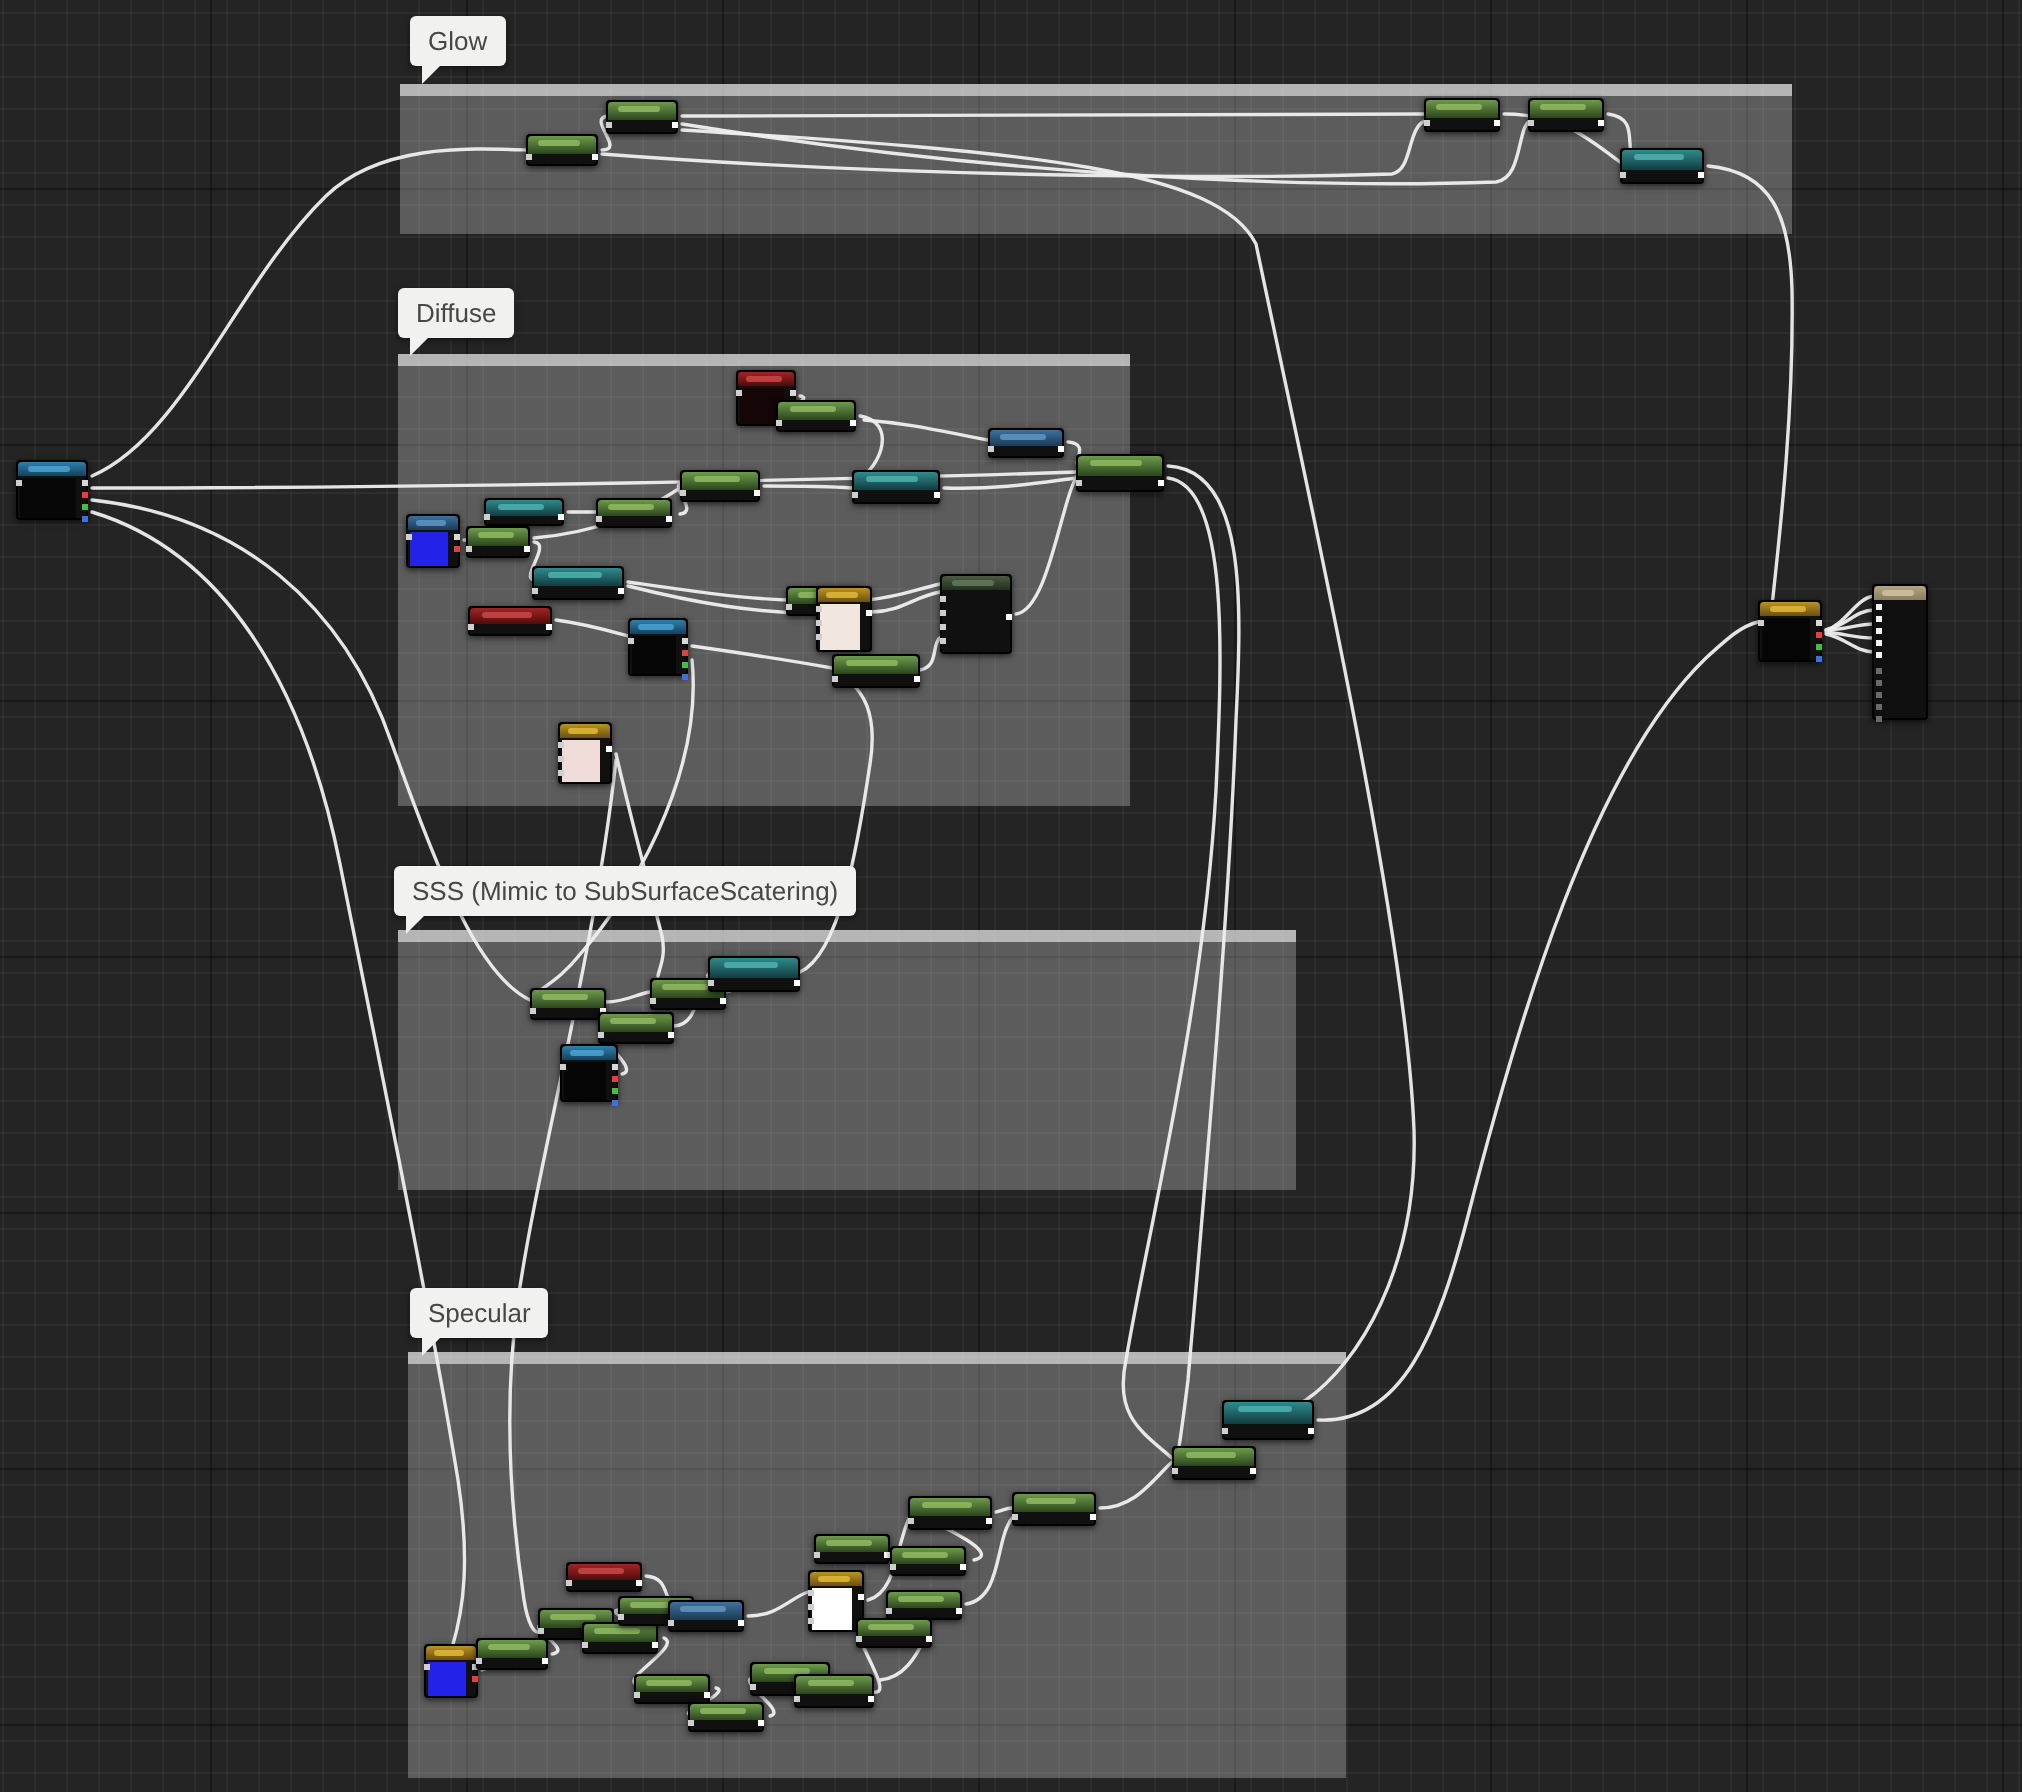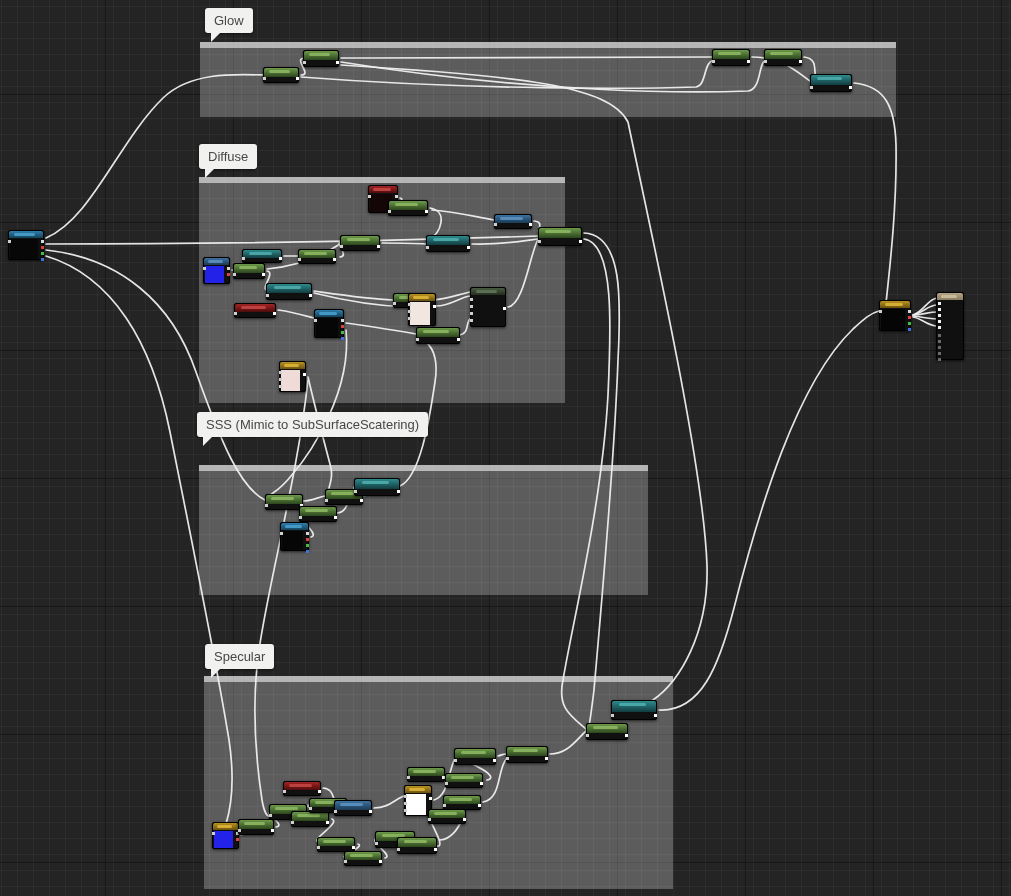--- a/index.html
+++ b/index.html
@@ -515,16 +515,16 @@
         <span class="pin" style="left: 1px; top: 41px; background: rgb(106, 106, 106);"></span>
         <span class="pin" style="left: 1px; top: 47px; background: rgb(106, 106, 106);"></span>
         <span class="pin" style="left: 1px; top: 53px; background: rgb(106, 106, 106);"></span>
         <span class="pin" style="left: 1px; top: 59px; background: rgb(106, 106, 106);"></span>
         <span class="pin" style="left: 1px; top: 65px; background: rgb(106, 106, 106);"></span>
       </div>
     </div>
   <div class="layer" id="labels-layer">
       <div class="bubble" style="left: 205px; top: 8px;">Glow<div class="tail"></div></div>
       <div class="bubble" style="left: 199px; top: 144px;">Diffuse<div class="tail"></div></div>
-      <div class="bubble" style="left: 197px; top: 412px; text-align: right;">SSS (Mimic to SubSurfaceScatering)<div class="tail"></div></div>
+      <div class="bubble" style="left: 197px; top: 433px; text-align: right;">SSS (Mimic to SubSurfaceScatering)<div class="tail"></div></div>
       <div class="bubble" style="left: 205px; top: 644px;">Specular<div class="tail"></div></div>
     </div>
 </div>
 
 </body></html>

